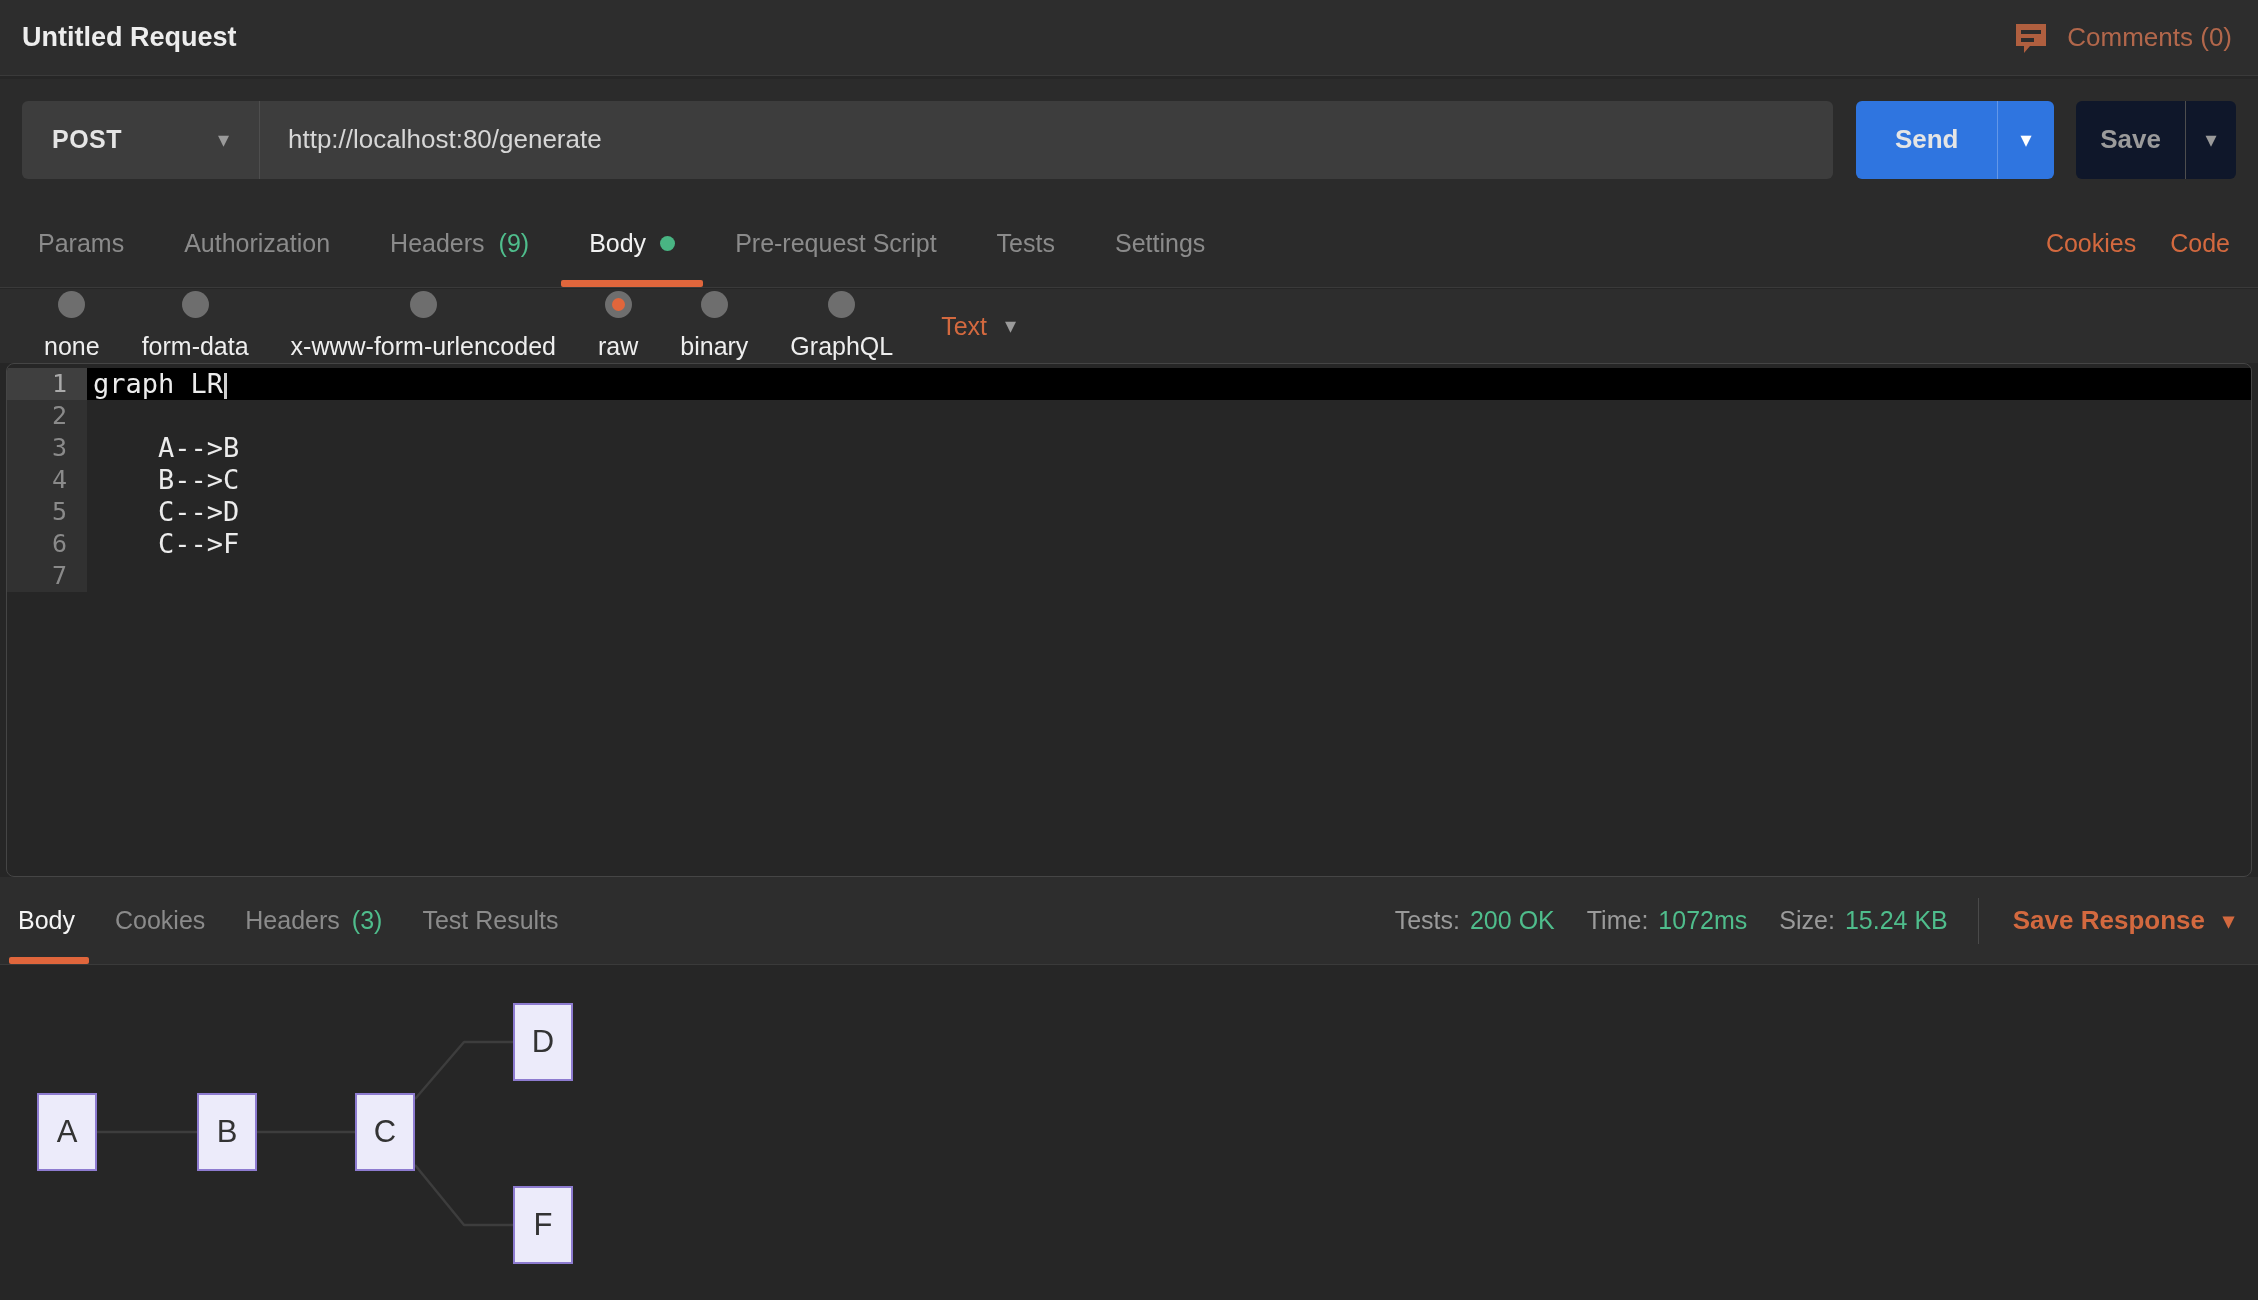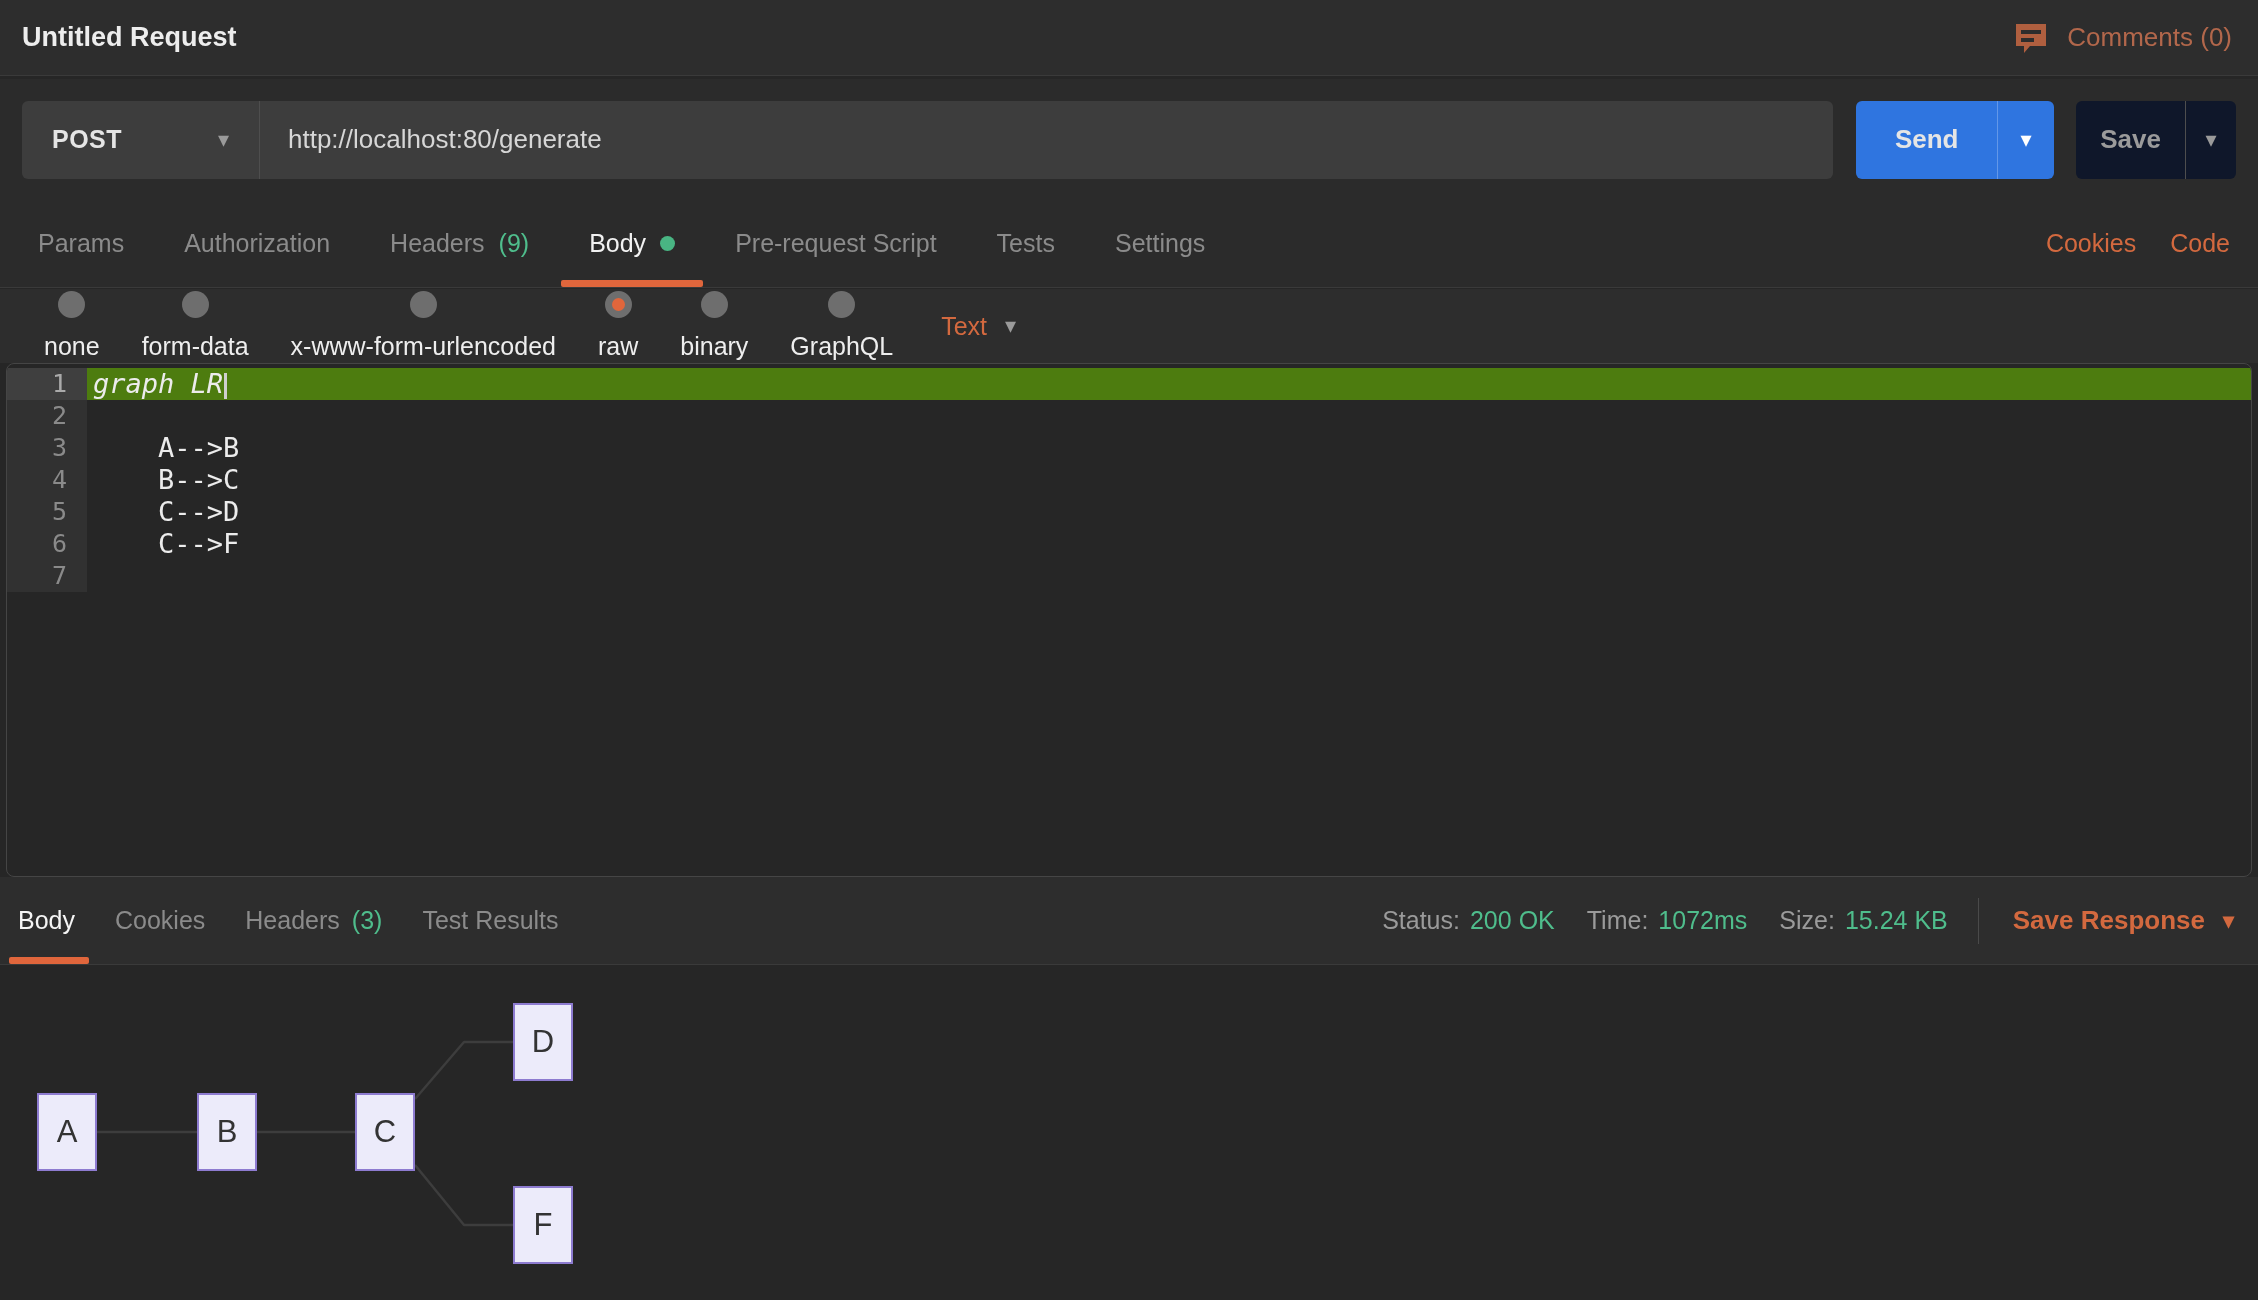--- a/index.html
+++ b/index.html
@@ -72,21 +72,21 @@
   
   .editor { position:absolute; left:6px; right:6px; top:363px; height:514px;
             background:#262626; border:1px solid #454545; border-radius:8px;
             overflow:hidden; font-family:"DejaVu Sans Mono", monospace; font-size:27px;
             padding-top:4px; }
   .line { display:flex; height:32px; line-height:32px; }
   .gutter-cell { width:80px; flex:none; background:#313131; color:#8a8a8a;
                  text-align:right; padding-right:20px; font-size:25px; }
   .code-cell { flex:1; padding-left:6px; color:#ececec; white-space:pre; }
   .line.active .gutter-cell { background:#3f3f3f; color:#aaaaaa; }
-  .line.active .code-cell { background:#4d7c0f;font-style:italic; }
+  .line.active .code-cell { background:#000000; }
   .cursor { display:inline-block; width:3px; height:26px; background:#cfcfcf;
             vertical-align:middle; margin-left:1px; }
 
   
   .resphead { top:877px; height:88px; background:#2d2d2d; border-bottom:1px solid #3a3a3a;
               display:flex; align-items:center; padding:0 24px 0 18px; }
   .resptabs { display:flex; align-items:center; height:100%; font-size:25px; color:#8b8b8b; }
   .rtab { margin-right:40px; height:100%; display:flex; align-items:center; gap:12px;
           position:relative; cursor:pointer; white-space:nowrap; }
   .rtab .count { color:#4fbd8c; }
@@ -253,21 +253,21 @@
     <div class="rtab">
       <span>Headers</span>
       <span class="count">(3)</span>
     </div>
     <div class="rtab">
       <span>Test Results</span>
     </div>
   </div>
   <div class="respstatus">
     <div class="stat">
-      <span class="lbl">Status:</span>
+      <span class="lbl">Tests:</span>
       <span class="val">200 OK</span>
     </div>
     <div class="stat">
       <span class="lbl">Time:</span>
       <span class="val">1072ms</span>
     </div>
     <div class="stat">
       <span class="lbl">Size:</span>
       <span class="val">15.24 KB</span>
     </div>

